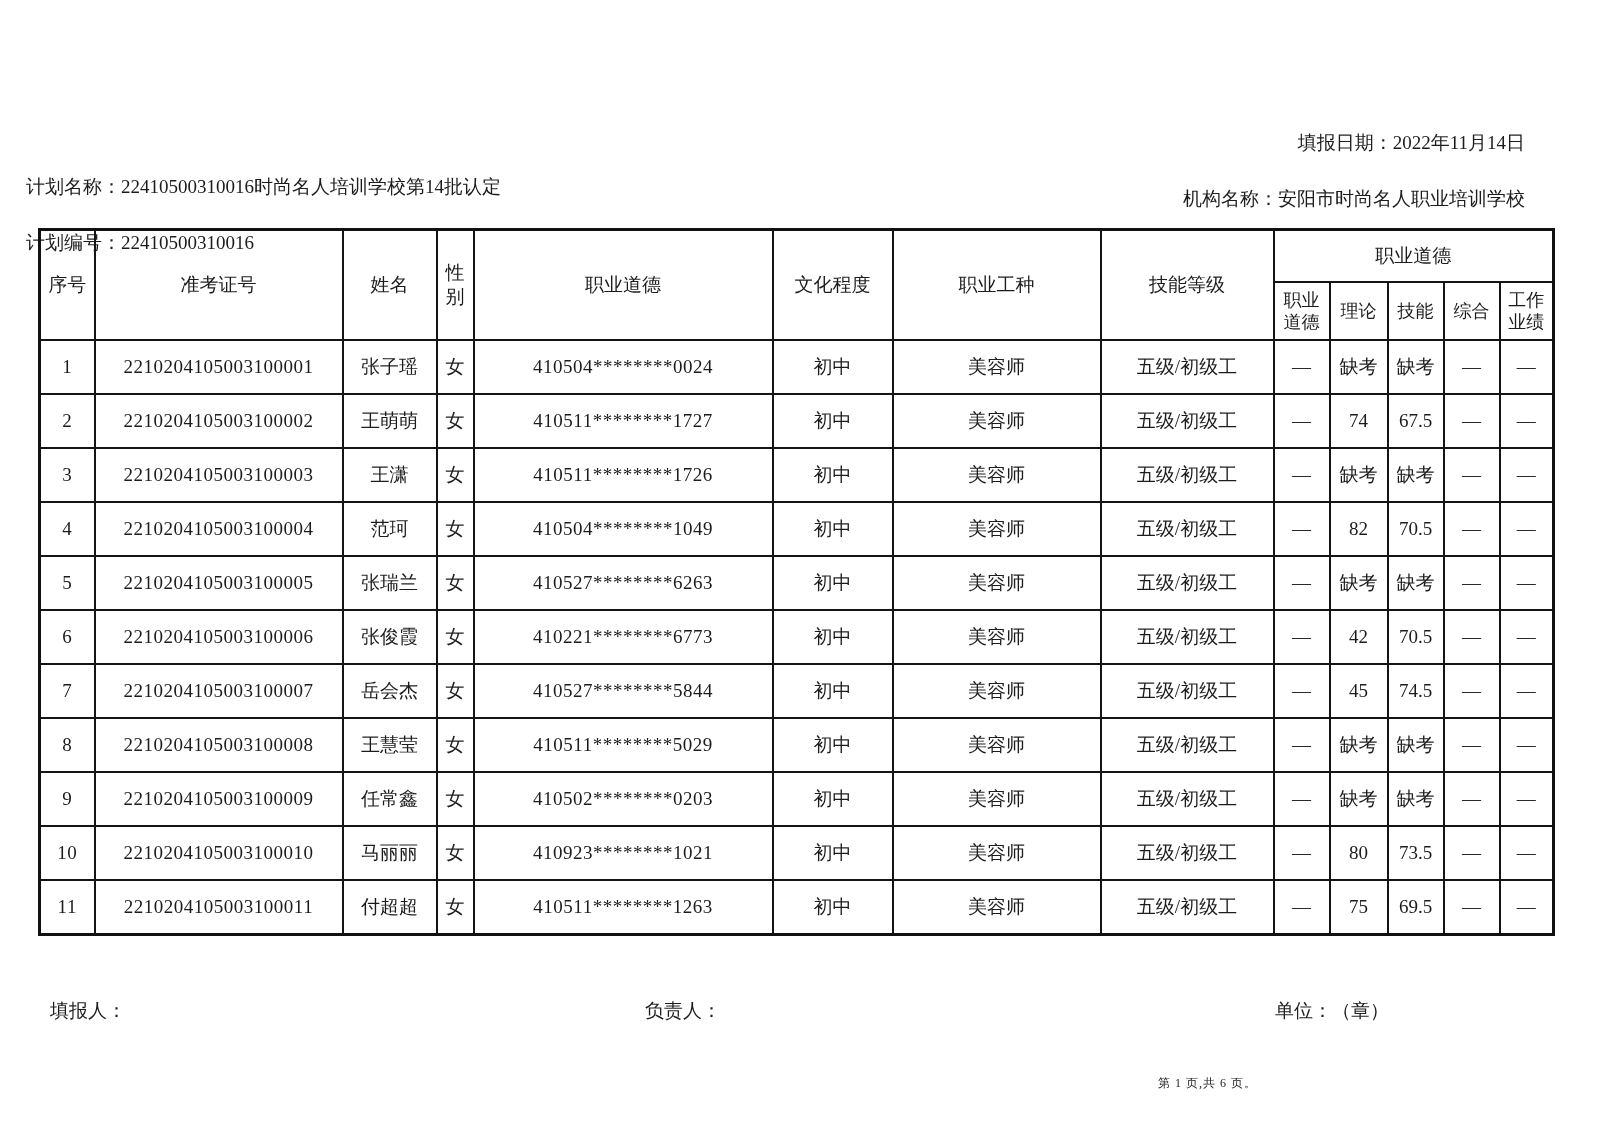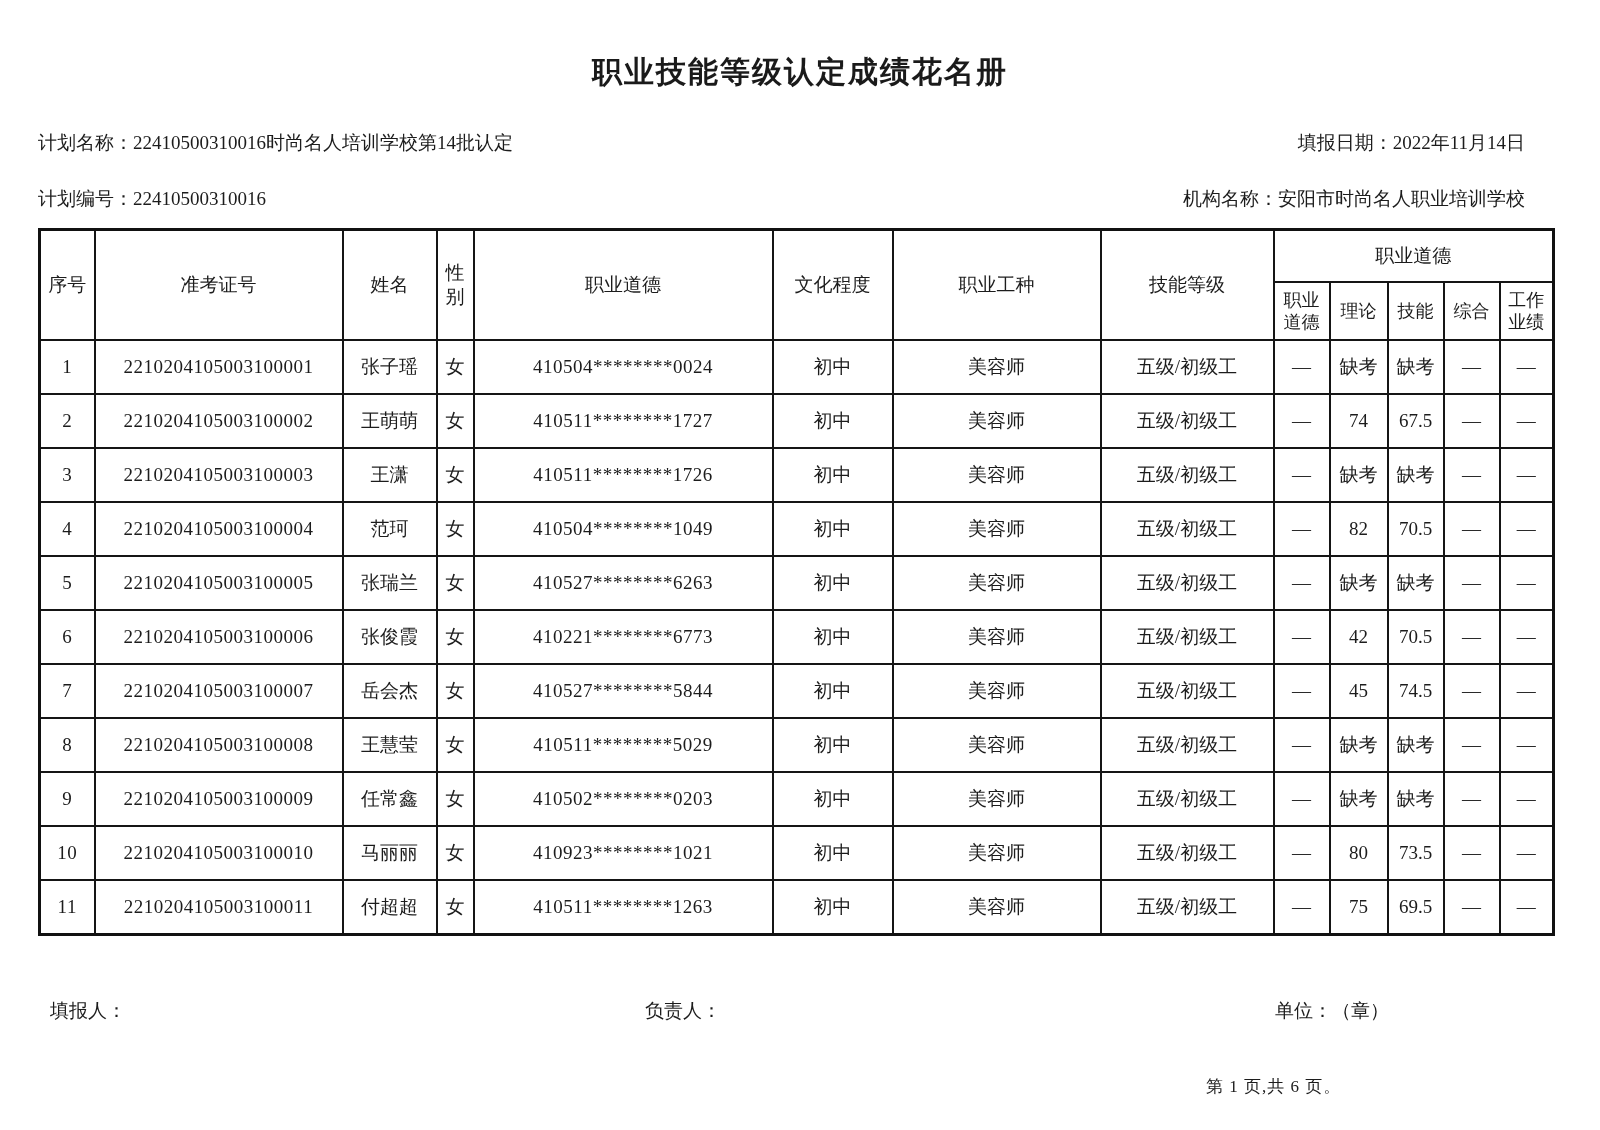--- a/index.html
+++ b/index.html
@@ -15,21 +15,21 @@
   .title{
     position:absolute;top:52px;left:0;width:100%;
     text-align:center;
     font-family:"DejaVu Sans","Liberation Sans",sans-serif;
     font-weight:bold;font-size:30px;letter-spacing:2px;
     margin:0;color:#1a1a1a;
   }
   .meta-row{position:absolute;left:0;width:1600px;height:24px;font-size:19px;}
   .meta-row.row1{top:130px;}
   .meta-row.row2{top:186px;}
-  .meta-left{position:absolute;left:38px;white-space:nowrap;}
+  .meta-left{position:absolute;left:26px;white-space:nowrap;margin-top:44px;}
   .meta-right{position:absolute;right:75px;white-space:nowrap;}
   table.roster{
     position:absolute;top:228px;left:38px;
     border-collapse:collapse;table-layout:fixed;
     width:1514px;
     font-size:19px;color:#1c1c1c;
   }
   table.roster th, table.roster td{
     border:2px solid #151515;
     text-align:center;vertical-align:middle;
@@ -39,28 +39,27 @@
   }
   table.roster{border:3px solid #111;}
   thead tr.main-head th{height:50px;}
   thead tr.sub-head th{height:56px;font-size:18px;}
   tbody td{height:52px;}
   td.num, td.ticket, td.idno{font-variant-numeric:normal;letter-spacing:0.5px;}
   .footer-line{position:absolute;top:998px;left:0;width:1600px;font-size:19px;}
   .footer-filler{position:absolute;left:50px;}
   .footer-manager{position:absolute;left:612px;margin-left:33px;}
   .footer-unit{position:absolute;left:1275px;}
-  .page-info{position:absolute;top:1075px;left:1158px;font-size:17px;letter-spacing:1px;margin-left:48px;}
+  .page-info{position:absolute;top:1075px;left:1158px;font-size:12px;letter-spacing:1px;}
 </style>
 </head>
 <body>
 
 <div class="page">
 
-  <h1 class="title">职业技能等级认定成绩花名册</h1>
 
   <div class="meta-row row1">
     <div class="meta-left">
       <span>计划名称：</span><span>22410500310016时尚名人培训学校第14批认定</span>
     </div>
     <div class="meta-right">
       <span>填报日期：</span><span>2022年11月14日</span>
     </div>
   </div>
 

